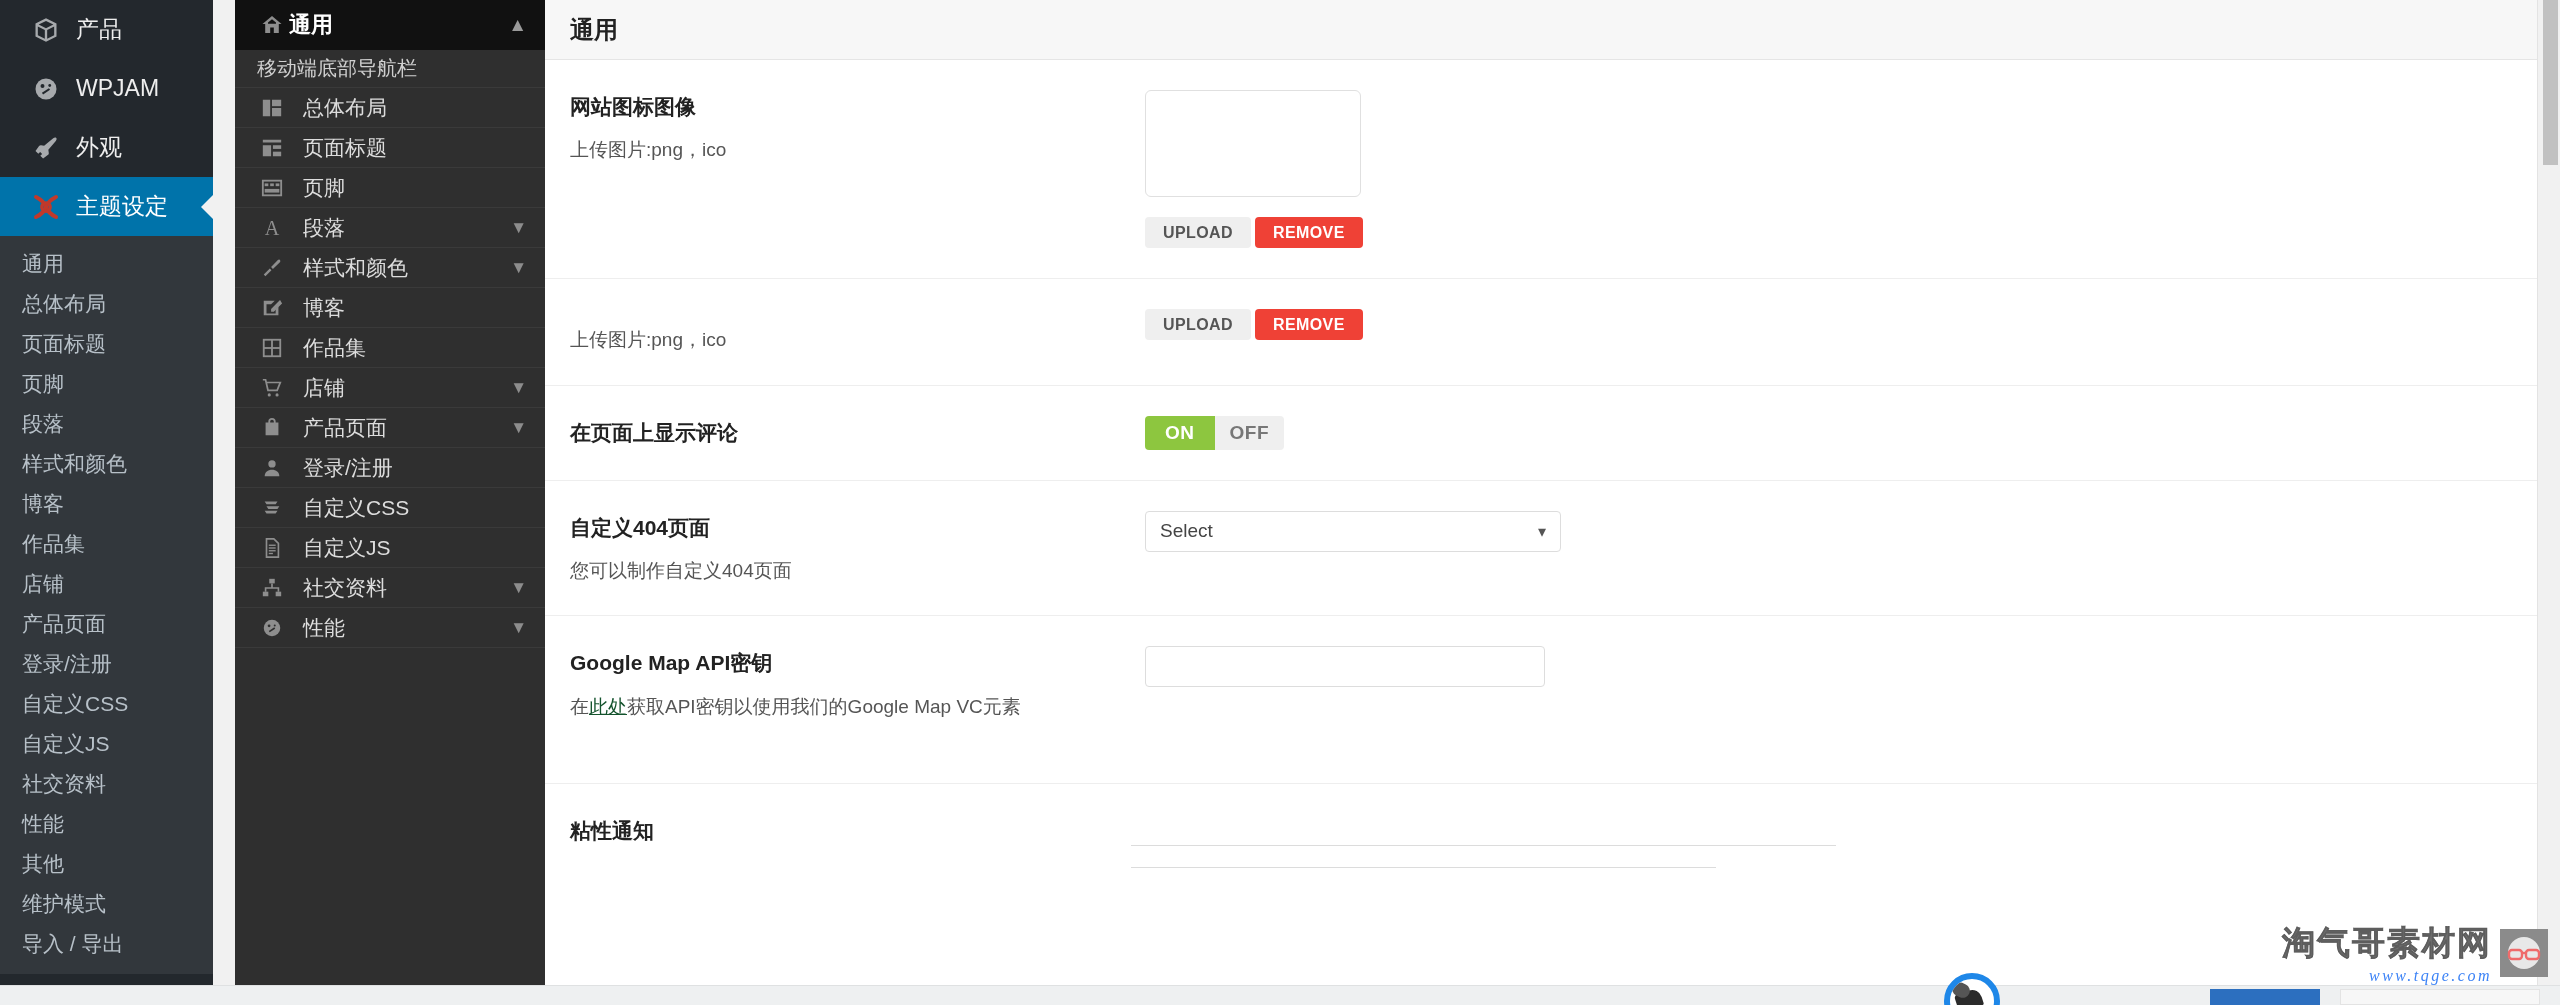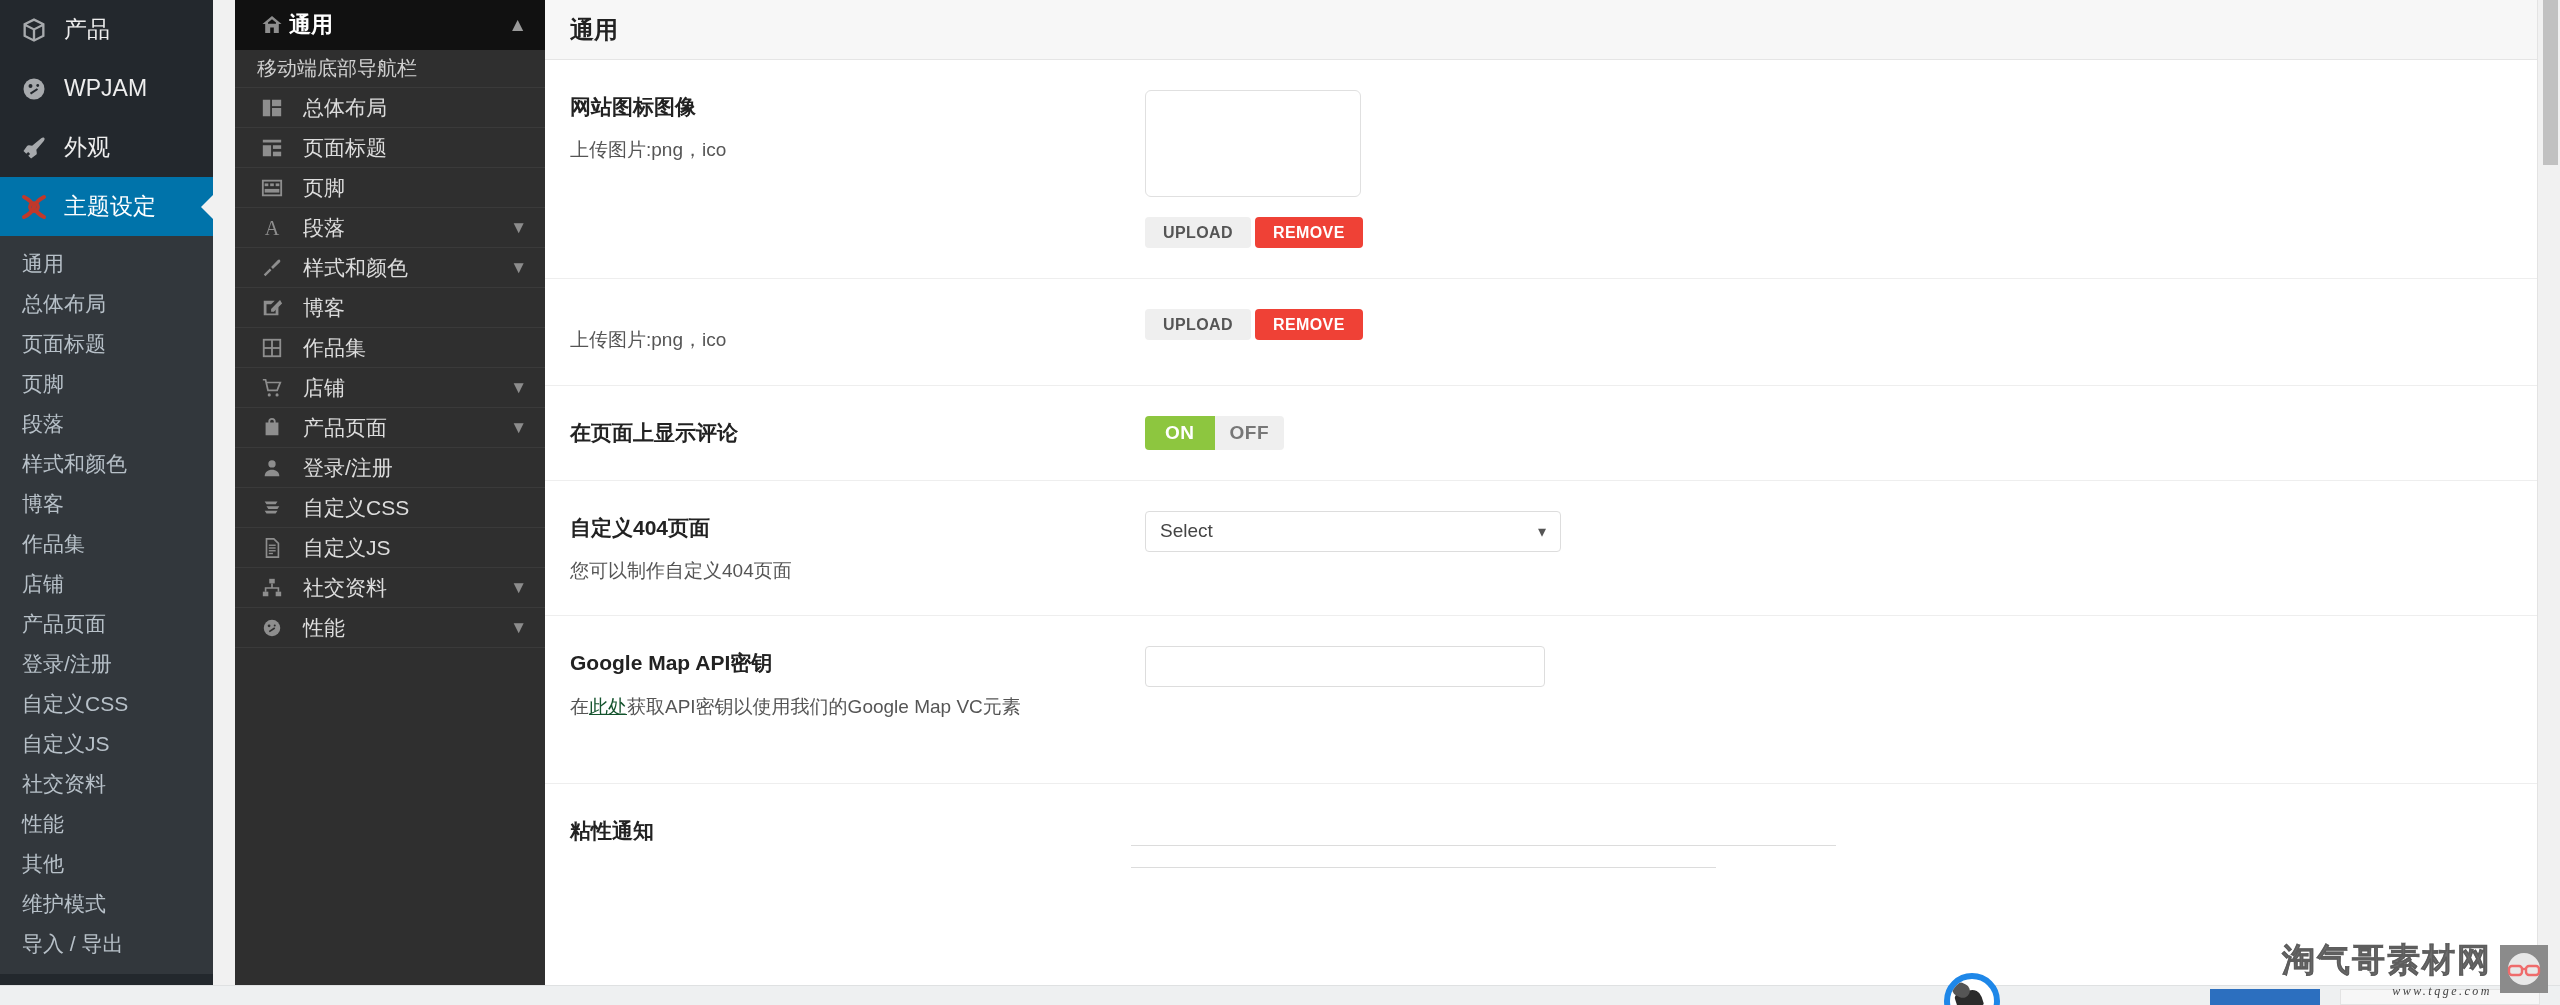--- a/index.html
+++ b/index.html
@@ -12,21 +12,21 @@
   .app { display: flex; width: 2560px; height: 1005px; position: relative; }
 
   
   .wp-sidebar {
     width: 213px; flex: 0 0 213px; height: 1005px;
     background: #23282d; color: #b4b9be;
     font-size: 23px; position: relative; overflow: hidden;
   }
   .wp-item {
     display: flex; align-items: center; gap: 14px;
-    height: 59px; padding: 0 18px;
+    height: 59px; padding: 0 30px;
     color: #eee; font-size: 23px; line-height: 1;
     position: relative;
   }
   .wp-item .wp-ico { width: 32px; flex: 0 0 32px; display: flex; align-items: center; justify-content: center; }
   .wp-item.current { background: #0073aa; color: #fff; }
   .wp-item.current::after {
     content: ""; position: absolute; right: -1px; top: 50%; transform: translateY(-50%);
     border-style: solid; border-width: 13px 13px 13px 0;
     border-color: transparent #f1f1f1 transparent transparent;
   }
@@ -133,32 +133,32 @@
     position: absolute; top: 0; right: 0; width: 23px; height: 1005px;
     background: #f1f1f1; border-left: 1px solid #e3e3e3;
   }
   .page-scroll .thumb {
     position: absolute; top: 0; right: 2px; width: 15px; height: 165px;
     background: #c1c1c1; border-radius: 0;
   }
 
   
   .watermark {
-    position: absolute; right: 12px; bottom: 6px;
+    position: absolute; right: 12px; bottom: 20px;
     display: flex; align-items: center; gap: 0;
     z-index: 50;
   }
   .wm-text { display: flex; flex-direction: column; align-items: flex-end; }
   .wm-cn {
     font-size: 33px; font-weight: bold; color: #6e6e6e;
     letter-spacing: 2px; font-family: "DejaVu Sans", sans-serif;
     -webkit-text-stroke: 0.6px #5d5d5d;
   }
   .wm-url {
-    font-size: 12px; color: #404040; letter-spacing: 2.5px;
+    font-size: 16px; color: #3b82f6; letter-spacing: 2.5px;
     font-family: "Liberation Serif", serif; font-style: italic; margin-top: 1px;
   }
   .wm-logo {
     width: 48px; height: 48px; background: #8b8b8b; margin-left: 8px;
     display: flex; align-items: center; justify-content: center;
   }
 
   
   .blue-circle {
     position: absolute; left: 1944px; bottom: -24px;

